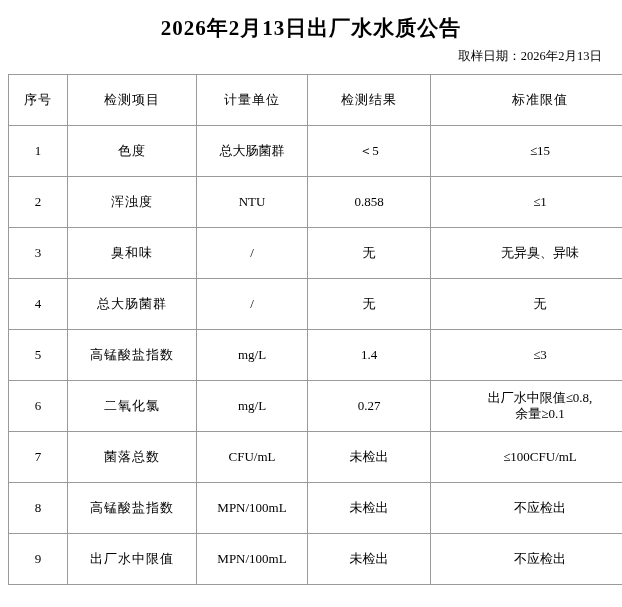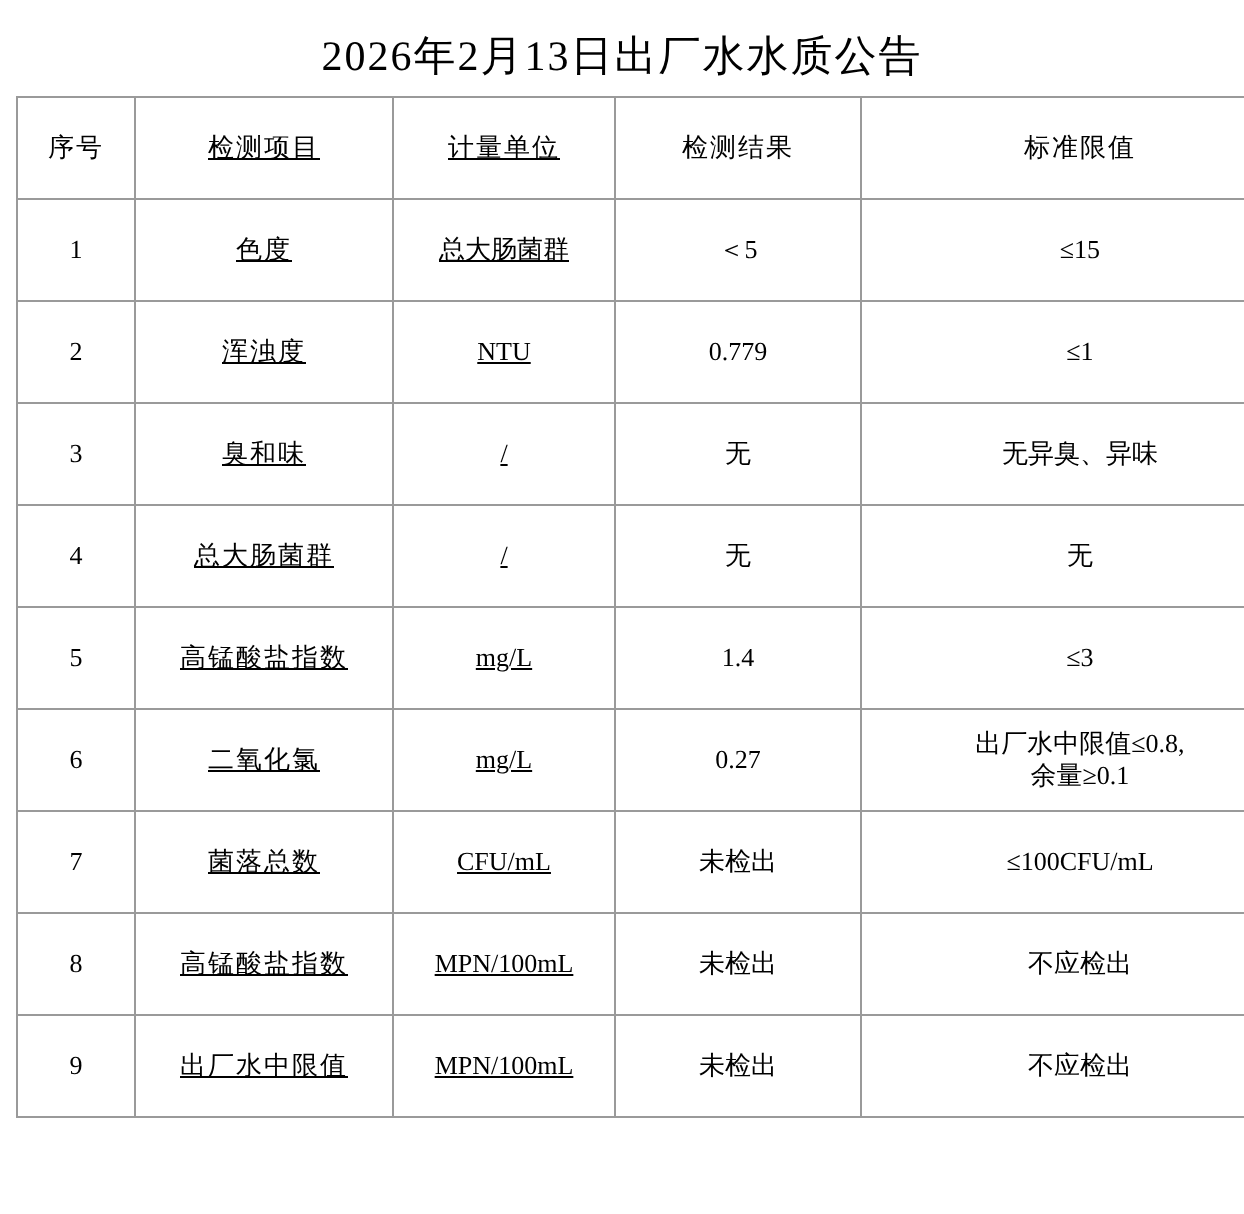--- a/index.html
+++ b/index.html
@@ -17,21 +17,21 @@
   .page {
     width: 622px;
     height: 607px;
     box-sizing: border-box;
     padding: 0 8px;
     position: relative;
   }
   .doc-title {
     text-align: center;
     font-size: 21px;
-    font-weight: normal;
+    font-weight: bold;
     letter-spacing: 1px;
     padding-top: 14px;
     padding-bottom: 6px;
     font-family: "Liberation Serif", "DejaVu Serif", serif;
   }
   .meta-row {
     text-align: right;
     font-size: 12.5px;
     padding-right: 12px;
     padding-bottom: 9px;
@@ -54,39 +54,40 @@
   }
   table.wq thead th {
     height: 46px;
     font-weight: normal;
     letter-spacing: 1px;
   }
   table.wq tbody td {
     height: 46px;
   }
   .c-idx { width: 52px; }
-  .c-item { width: 122px; letter-spacing: 1px; text-decoration: underline; }
-  .c-unit { width: 104px; text-decoration: underline; }
+  .c-item { width: 122px; letter-spacing: 1px; }
+  .c-unit { width: 104px; }
   .c-result { width: 116px; }
   .c-limit { width: 212px; }
   .cell-wrap {
     display: block;
     white-space: pre-line;
   }
   .num {
     font-family: "Liberation Serif", "DejaVu Serif", serif;
   }
 </style>
 </head>
 <body>
 
 <div class="page">
 
   <div class="doc-title">2026年2月13日出厂水水质公告</div>
 
+  <div class="meta-row">取样日期：2026年2月13日</div>
 
   <table class="wq">
     <thead>
       <tr>
         <th class="c-idx">序号</th>
         <th class="c-item">检测项目</th>
         <th class="c-unit">计量单位</th>
         <th class="c-result">检测结果</th>
         <th class="c-limit">标准限值</th>
       </tr>
@@ -96,21 +97,21 @@
         <td class="c-idx num">1</td>
         <td class="c-item">色度</td>
         <td class="c-unit">总大肠菌群</td>
         <td class="c-result">＜5</td>
         <td class="c-limit">≤15</td>
       </tr>
       <tr>
         <td class="c-idx num">2</td>
         <td class="c-item">浑浊度</td>
         <td class="c-unit">NTU</td>
-        <td class="c-result">0.779</td>
+        <td class="c-result">0.858</td>
         <td class="c-limit">≤1</td>
       </tr>
       <tr>
         <td class="c-idx num">3</td>
         <td class="c-item">臭和味</td>
         <td class="c-unit">/</td>
         <td class="c-result">无</td>
         <td class="c-limit">无异臭、异味</td>
       </tr>
       <tr>

